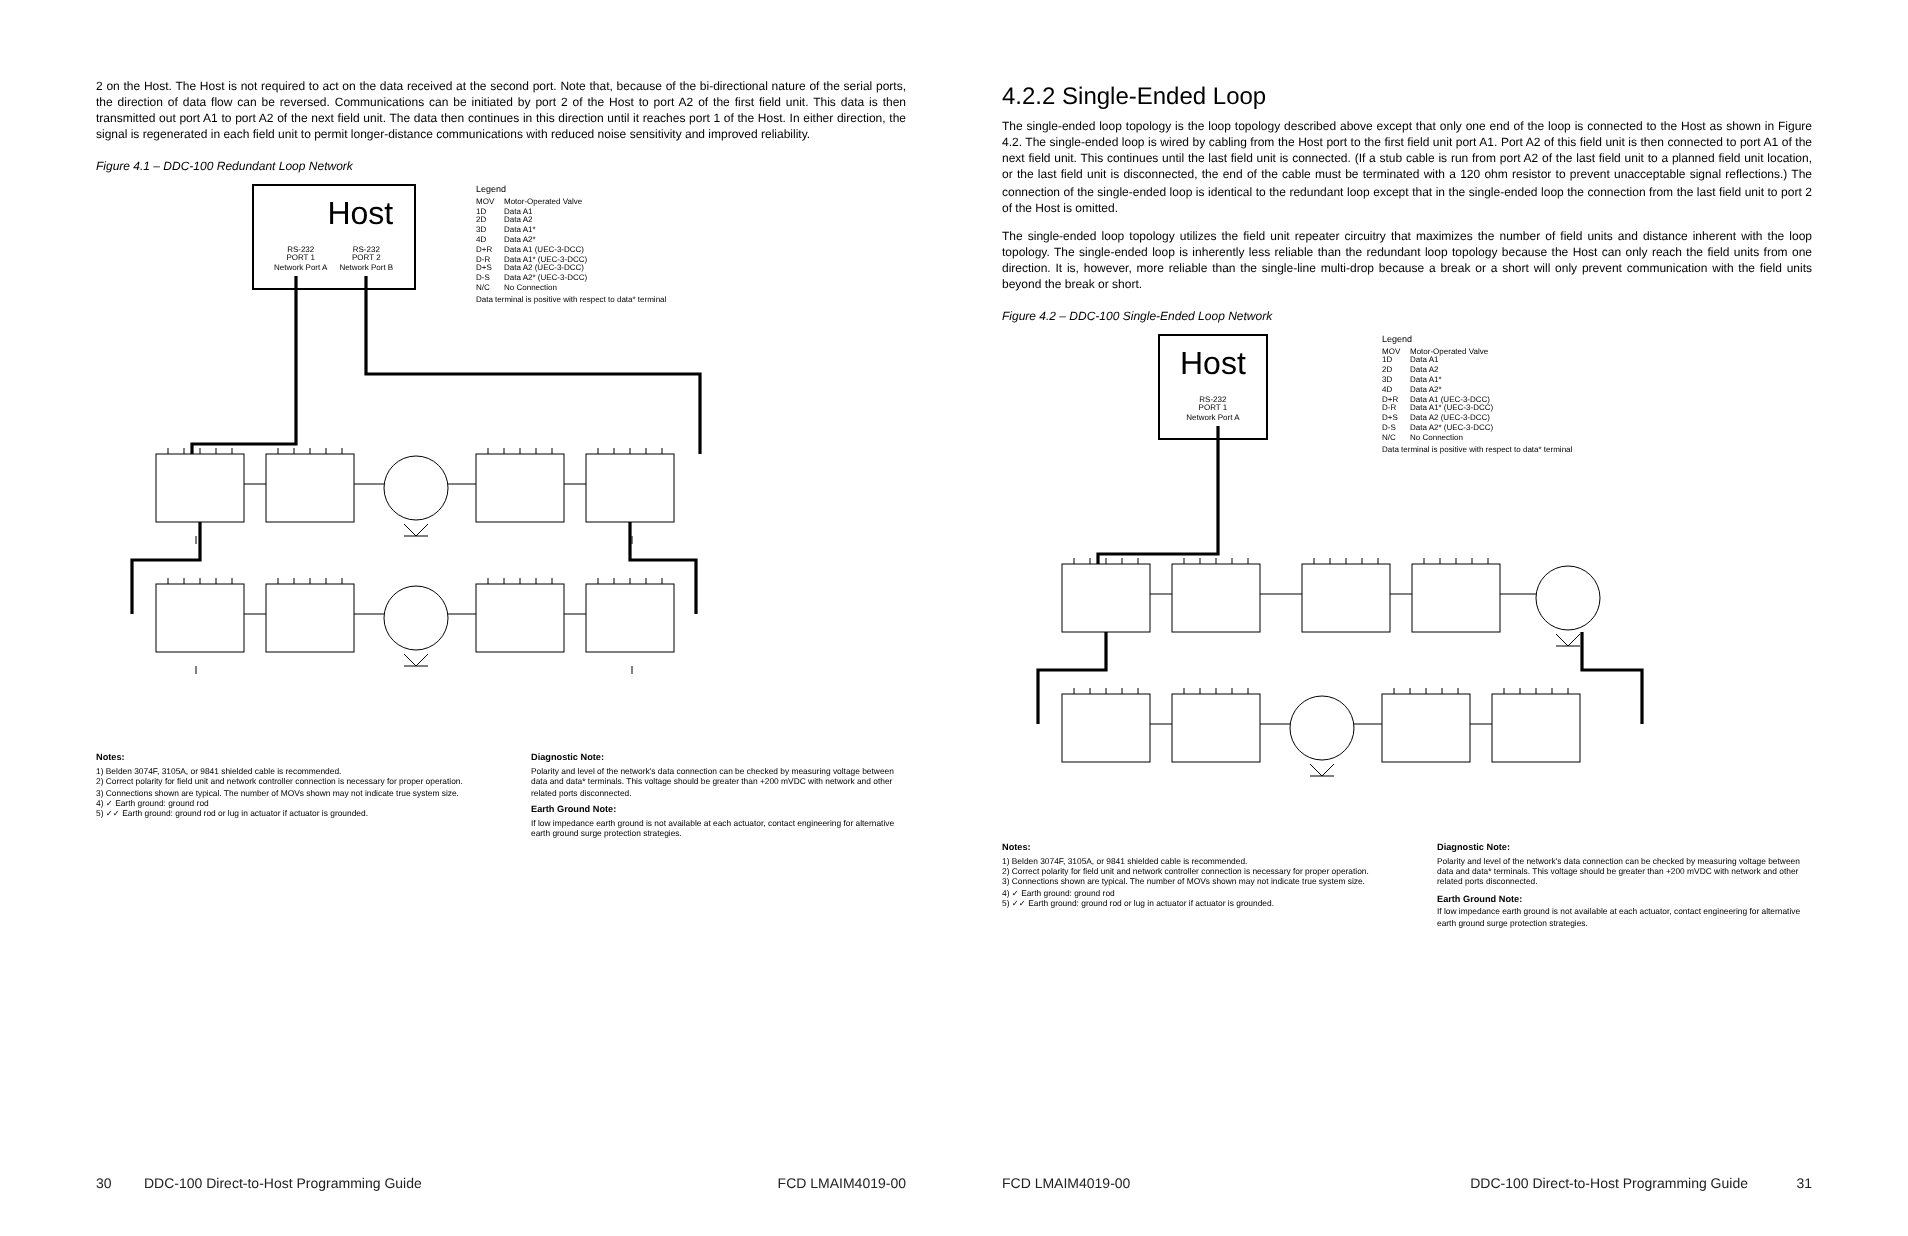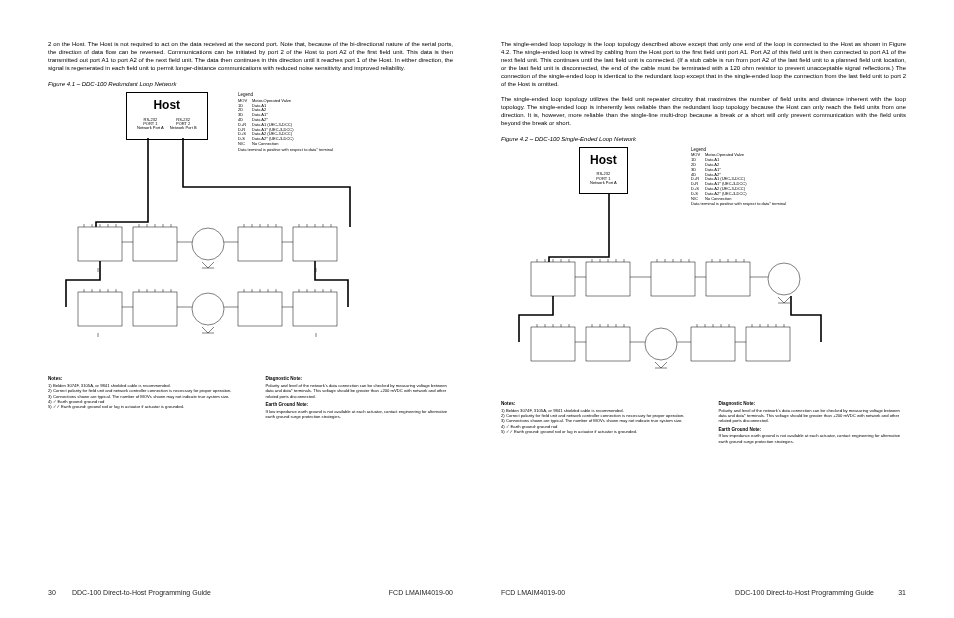--- a/index.html
+++ b/index.html
@@ -50,23 +50,24 @@
   .diagram svg { position: absolute; top:0; left:0; }
   .host-box {
     position: absolute;
     border: 1px solid #000;
     background: #fff;
     text-align: center;
     padding: 4px 10px 8px 10px;
     font-size: 6px;
   }
   .host-box .title {
-    font-weight: bold;
-    font-size: 12px;
+    font-weight: normal;
+    font-size: 16px;
     margin-bottom: 4px;
+    text-align: right;
   }
   .host-box .ports {
     display: flex;
     gap: 6px;
     font-size: 4px;
     line-height: 1.1;
   }
   .host-box .ports > div { text-align: center; }
   .legend {
     position: absolute;
@@ -206,20 +207,21 @@
       <div class="col">
         <b>Diagnostic Note:</b>
         <div>Polarity and level of the network's data connection can be checked by measuring voltage between data and data* terminals. This voltage should be greater than +200 mVDC with network and other related ports disconnected.</div>
         <b style="margin-top:3px">Earth Ground Note:</b>
         <div>If low impedance earth ground is not available at each actuator, contact engineering for alternative earth ground surge protection strategies.</div>
       </div>
     </div>
   </div>
 
   <div class="page">
+    <div class="section-h">4.2.2  Single-Ended Loop</div>
     <p>The single-ended loop topology is the loop topology described above except that only one end of the loop is connected to the Host as shown in Figure 4.2. The single-ended loop is wired by cabling from the Host port to the first field unit port A1. Port A2 of this field unit is then connected to port A1 of the next field unit. This continues until the last field unit is connected. (If a stub cable is run from port A2 of the last field unit to a planned field unit location, or the last field unit is disconnected, the end of the cable must be terminated with a 120 ohm resistor to prevent unacceptable signal reflections.) The connection of the single-ended loop is identical to the redundant loop except that in the single-ended loop the connection from the last field unit to port 2 of the Host is omitted.</p>
     <p>The single-ended loop topology utilizes the field unit repeater circuitry that maximizes the number of field units and distance inherent with the loop topology. The single-ended loop is inherently less reliable than the redundant loop topology because the Host can only reach the field units from one direction. It is, however, more reliable than the single-line multi-drop because a break or a short will only prevent communication with the field units beyond the break or short.</p>
     <div class="fig-caption">Figure 4.2 – DDC-100 Single-Ended Loop Network</div>
 
     <div class="diagram" style="height:250px">
 
       <div class="host-box" style="left:78px; top:0;">
         <div class="title">Host</div>
         <div class="ports" style="justify-content:center">
           <div>

